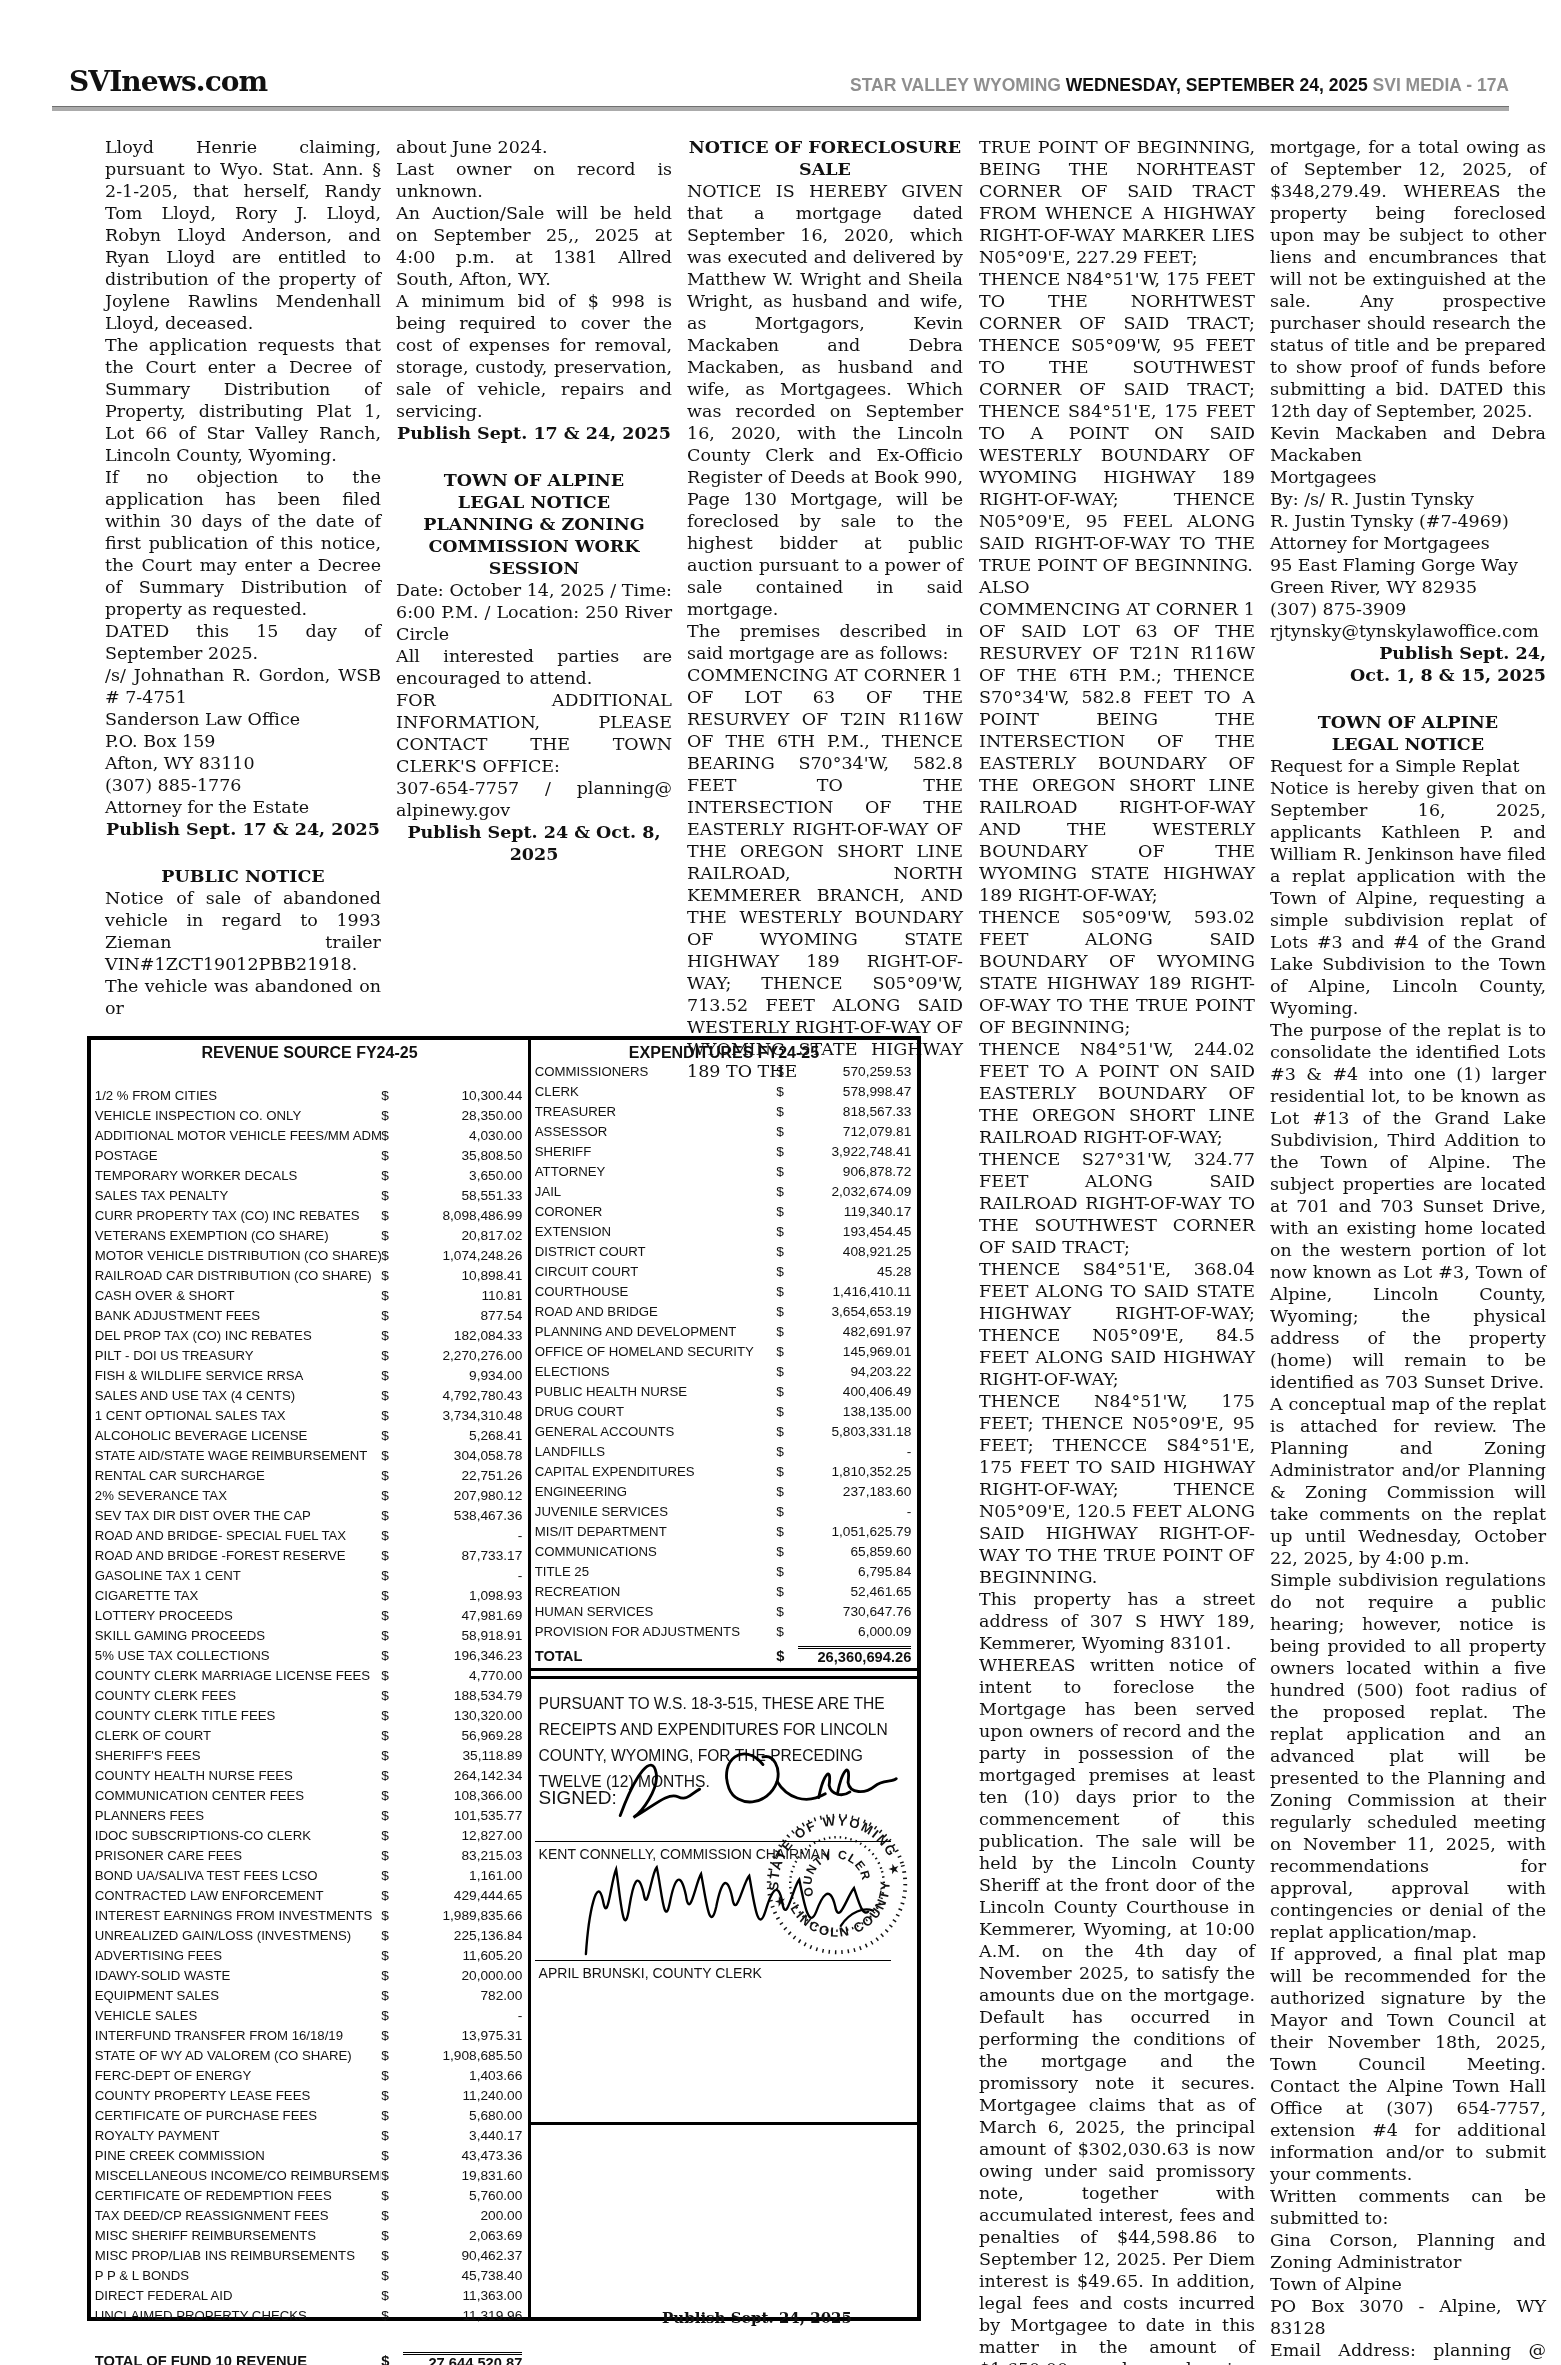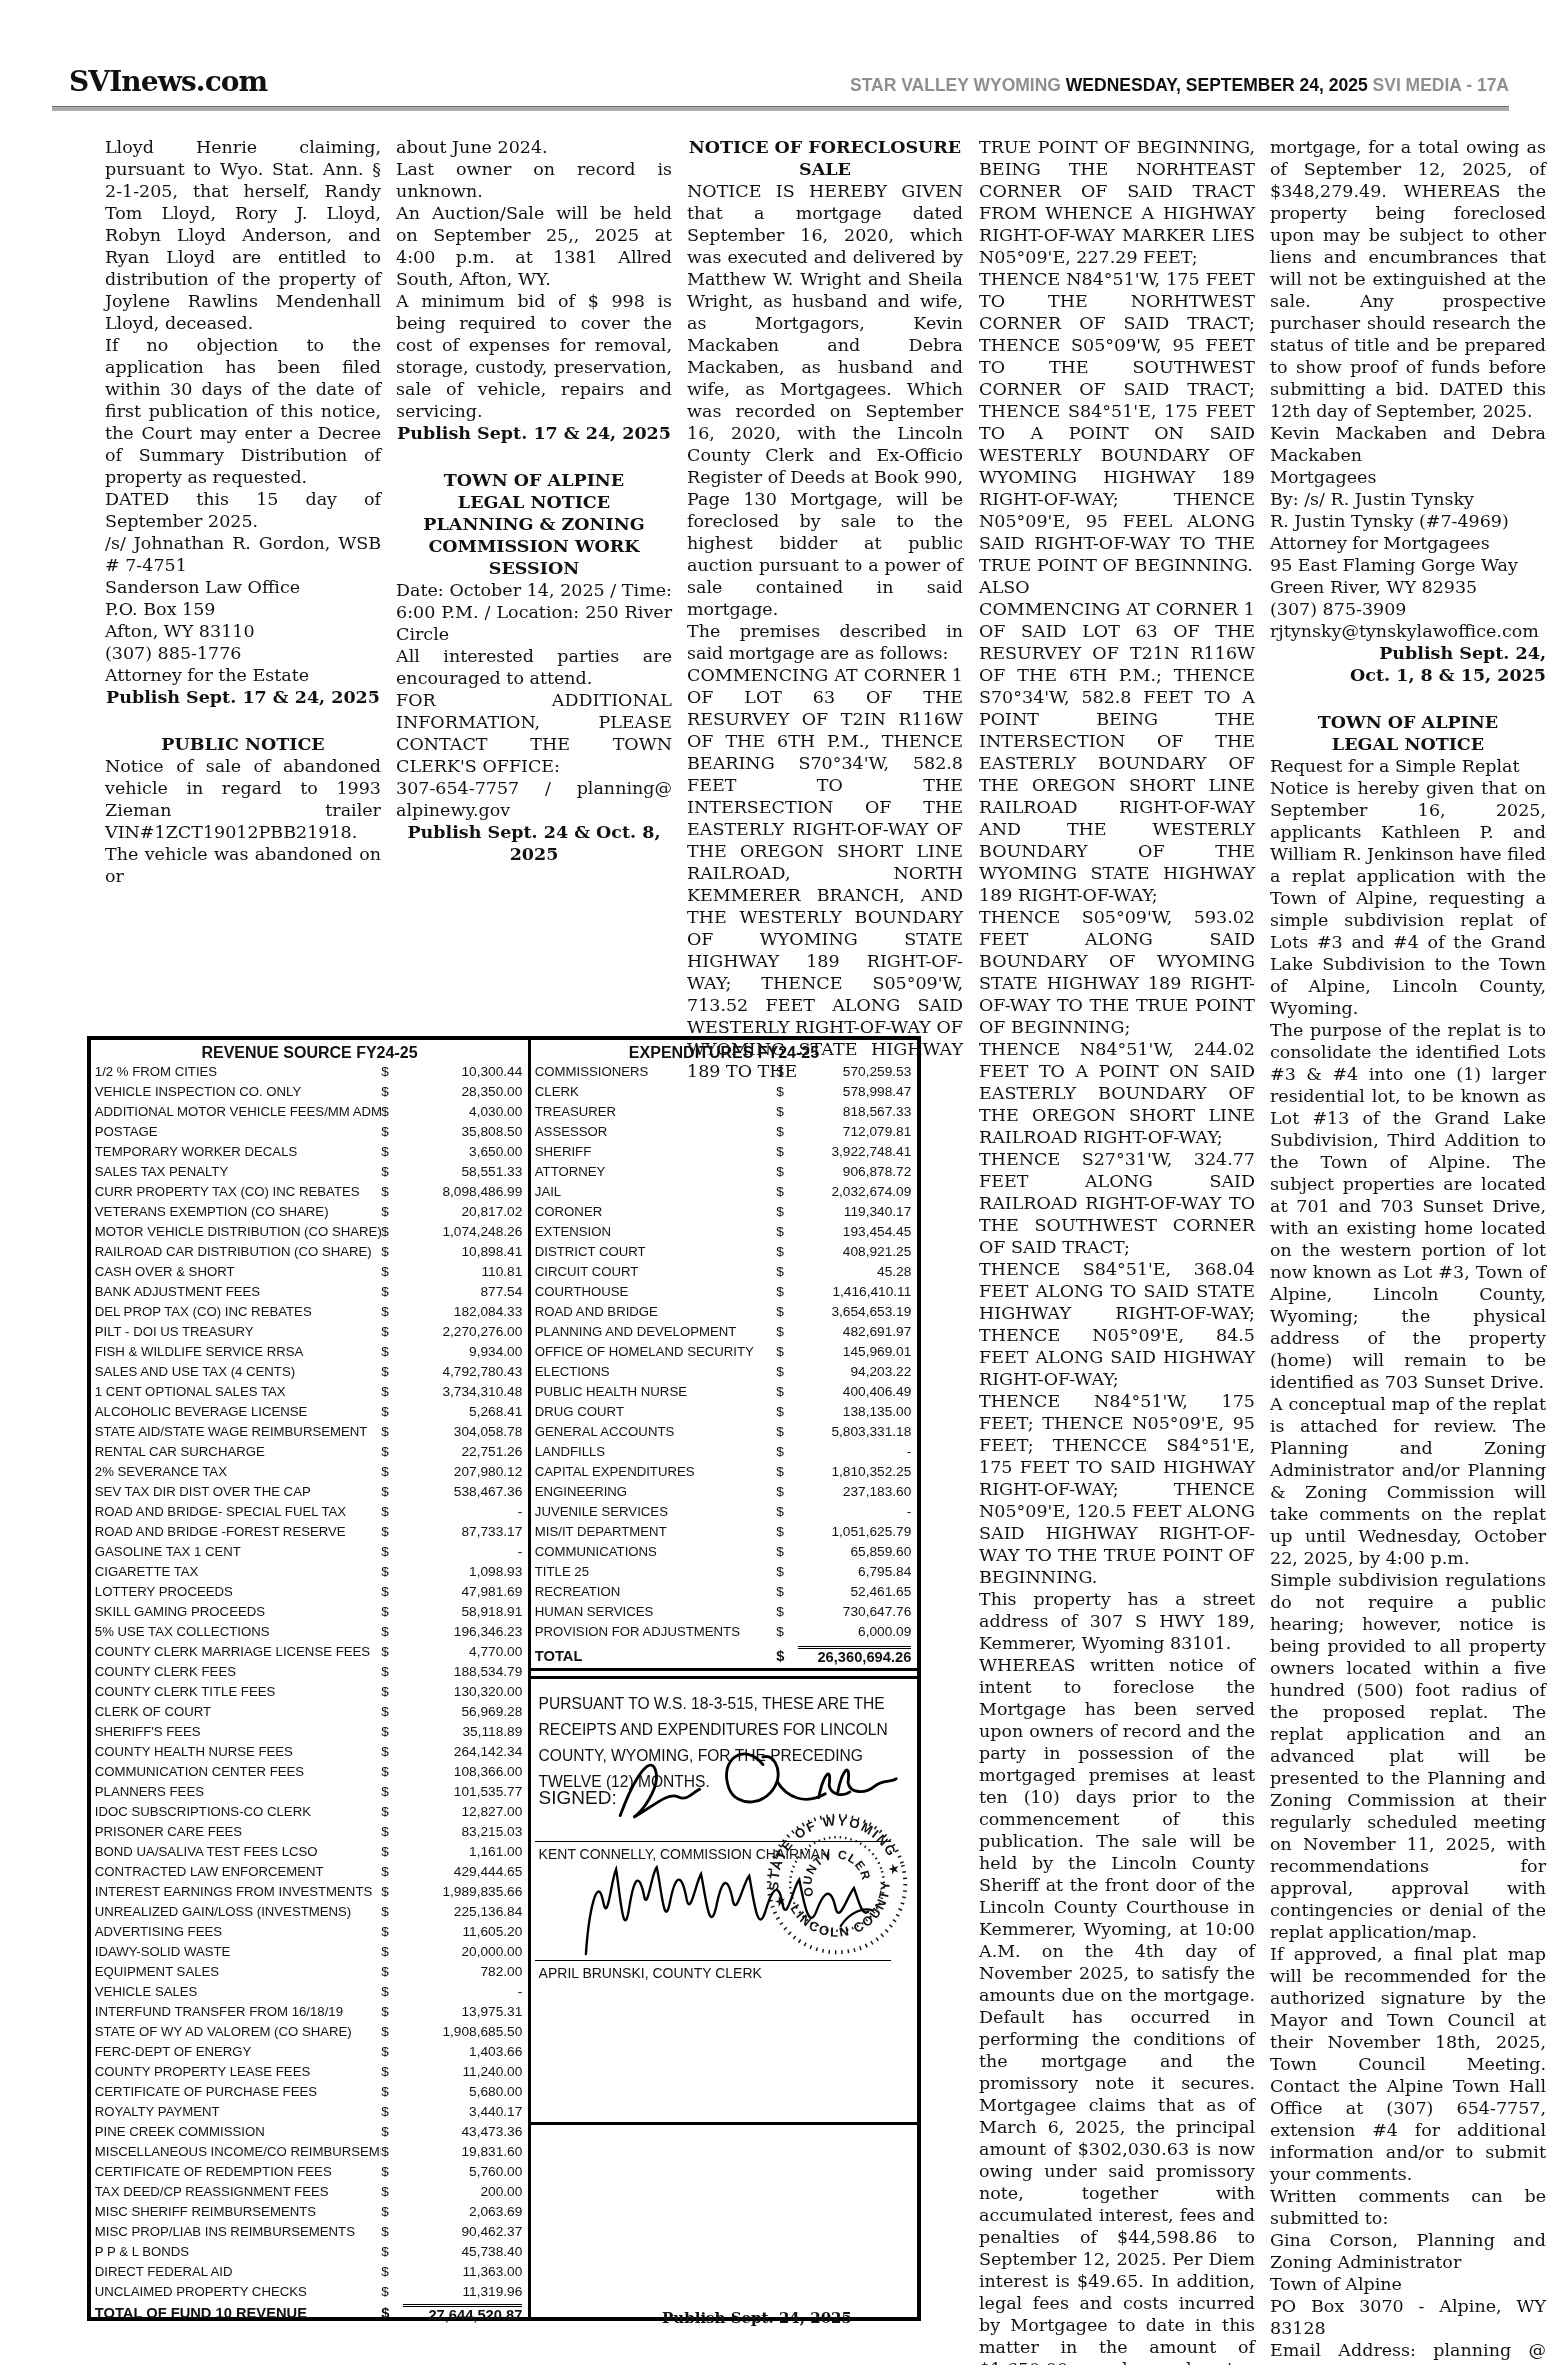--- a/index.html
+++ b/index.html
@@ -15,21 +15,21 @@
   
   .col{position:absolute;top:136px;width:276px;font-size:17.5px;line-height:22px;margin-left:36px;}
   .blk{margin:0;text-align:justify;overflow-wrap:break-word;}
   .blk.center{text-align:center;font-weight:bold;}
   .blk.pub{text-align:center;font-weight:bold;}
   .blk.pubr{text-align:right;font-weight:bold;}
   .blk.gap{margin-top:24.6px;}
   
   .fintable{position:absolute;left:87px;top:1036px;width:834px;height:1285px;
             border:4.3px solid #000;display:flex;font-family:"Liberation Sans",sans-serif;box-sizing:border-box;}
-  .rev{width:440px;border-right:3.3px solid #000;box-sizing:border-box;display:flex;flex-direction:column;}
+  .rev{width:440px;border-right:3.3px solid #000;box-sizing:border-box;display:flex;flex-direction:column;gap:24px;}
   .expside{flex:1;display:flex;flex-direction:column;position:relative;border-radius:21px;}
   .panel-head{text-align:center;font-weight:bold;font-size:16px;padding:3.8px 0 1.9px;}
   .trow{display:flex;align-items:baseline;height:20px;padding:0 5.7px 0 3.8px;font-size:13.7px;}
   .lbl{flex:1;white-space:nowrap;overflow:hidden;font-size:13.2px;}
   .cur{width:22px;}
   .amt{width:119px;text-align:right;}
   .expside .amt{width:113px;}
   .trow.totalrow{font-weight:bold;font-size:14.7px;height:24.6px;align-items:center;}
   .trow.totalrow .lbl{font-size:14.7px;font-weight:bold;}
   .trow.totalrow .amt{border-top:3.3px double #000;}
@@ -54,20 +54,21 @@
 
   <div class="hdr">
     <span class="site">SVInews.com</span>
     <span class="hdr-right"><span class="gray">STAR VALLEY WYOMING </span><span>WEDNESDAY, SEPTEMBER 24, 2025</span><span class="gray"> SVI MEDIA - 17A</span></span>
   </div>
   <div class="rule"></div>
 
   <div class="col" style="left:69px">
 
   <p class="blk">Lloyd Henrie claiming, pursuant to Wyo. Stat. Ann. § 2-1-205, that herself, Randy Tom Lloyd, Rory J. Lloyd, Robyn Lloyd Anderson, and Ryan Lloyd are entitled to distribution of the property of Joylene Rawlins Mendenhall Lloyd, deceased.</p>
+      <p class="blk">The application requests that the Court enter a Decree of Summary Distribution of Property, distributing Plat 1, Lot 66 of Star Valley Ranch, Lincoln County, Wyoming.</p>
       <p class="blk">If no objection to the application has been filed within 30 days of the date of first publication of this notice, the Court may enter a Decree of Summary Distribution of property as requested.</p>
       <p class="blk">DATED this 15 day of September 2025.</p>
       <p class="blk">/s/ Johnathan R. Gordon, WSB # 7-4751</p>
       <p class="blk">Sanderson Law Office</p>
       <p class="blk">P.O. Box 159</p>
       <p class="blk">Afton, WY 83110</p>
       <p class="blk">(307) 885-1776</p>
       <p class="blk">Attorney for the Estate</p>
       <p class="blk pub">Publish Sept. 17 &amp; 24, 2025</p>
       <p class="blk gap center">PUBLIC NOTICE</p>

